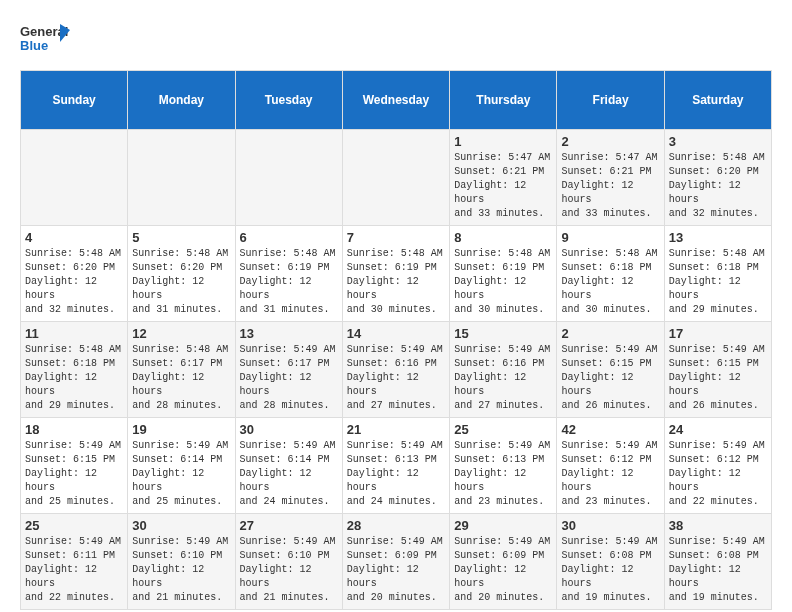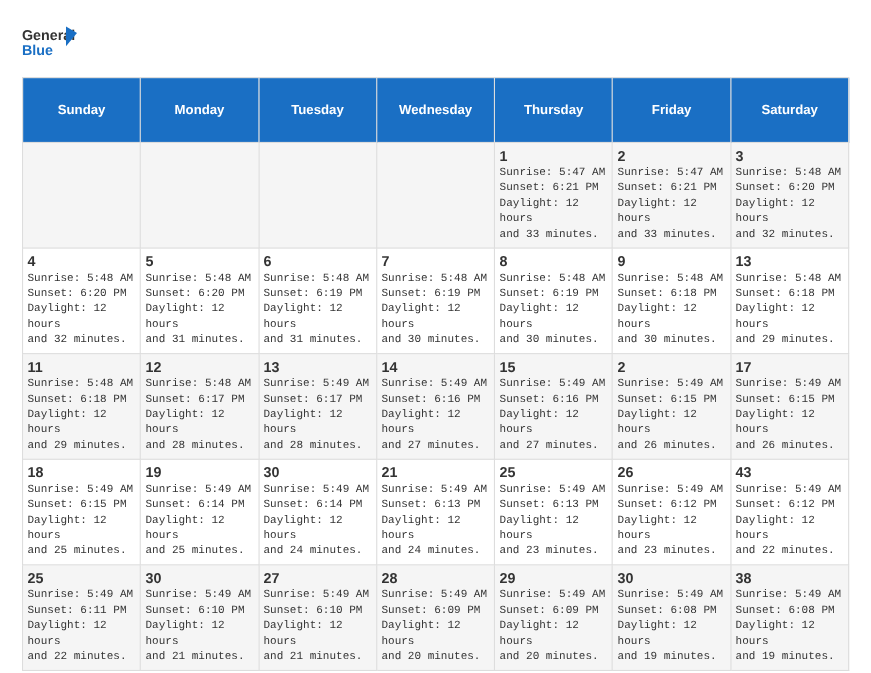--- a/index.html
+++ b/index.html
@@ -266,28 +266,28 @@
 and 24 minutes.</div>
         </td>
         <td>
           <span class="day-number">25</span>
           <div class="day-info" style="white-space: pre-line;">Sunrise: 5:49 AM
 Sunset: 6:13 PM
 Daylight: 12 hours
 and 23 minutes.</div>
         </td>
         <td>
-          <span class="day-number">26</span>
+          <span class="day-number">42</span>
           <div class="day-info" style="white-space: pre-line;">Sunrise: 5:49 AM
 Sunset: 6:12 PM
 Daylight: 12 hours
 and 23 minutes.</div>
         </td>
         <td>
-          <span class="day-number">43</span>
+          <span class="day-number">24</span>
           <div class="day-info" style="white-space: pre-line;">Sunrise: 5:49 AM
 Sunset: 6:12 PM
 Daylight: 12 hours
 and 22 minutes.</div>
         </td>
       </tr>
       <tr>
         <td>
           <span class="day-number">25</span>
           <div class="day-info" style="white-space: pre-line;">Sunrise: 5:49 AM

